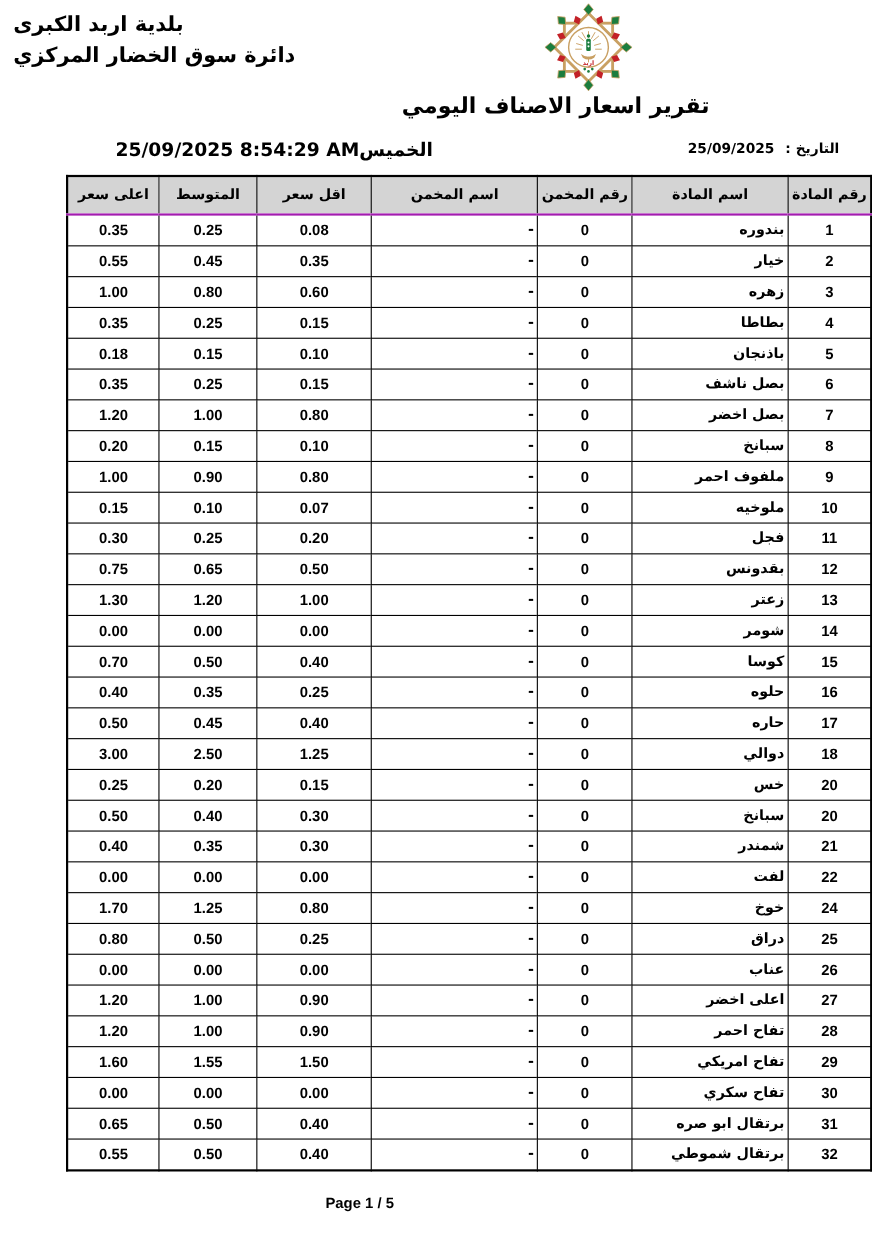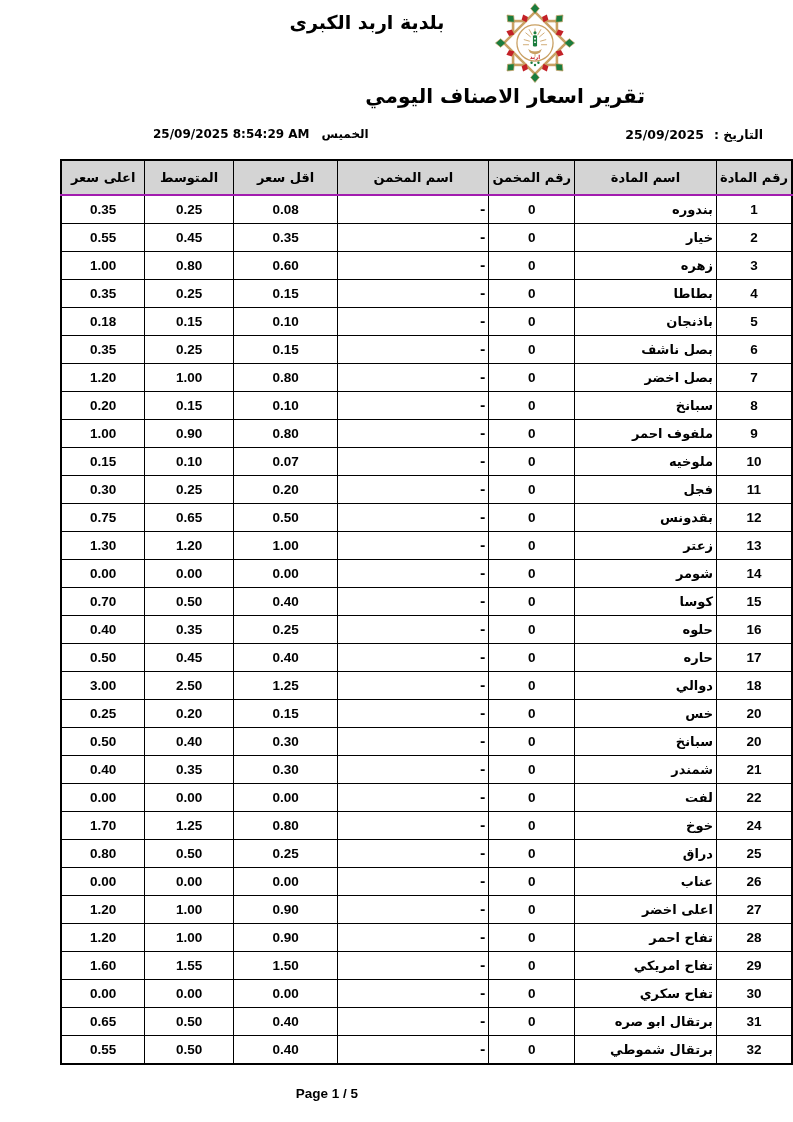--- a/index.html
+++ b/index.html
@@ -4,36 +4,36 @@
 <style>
   html,body { margin:0; padding:0; }
   body {
     width:793px; height:1122px; background:#ffffff; position:relative;
     font-family:"DejaVu Sans","Liberation Sans",sans-serif; color:#000;
     overflow:hidden;
   }
   
   .org-header {
     position:absolute; top:8px; left:0; width:734px;
-    text-align:center; font-weight:bold;
+    text-align:left; font-weight:bold;padding-left:12px;
   }
   .org-line1 { font-size:19px; line-height:28px; letter-spacing:0.5px; }
   .org-line2 { font-size:19px; line-height:28px; letter-spacing:0.5px; }
   .report-title {
     position:absolute; top:84px; left:0; width:645px;
     text-align:right; font-weight:bold; font-size:20px;
   }
   .logo {
     position:absolute; left:491px; top:0px; width:88px; height:86px;
   }
   
   .date-left {
     position:absolute; top:127px; left:105px;
-    display:flex; direction:ltr; gap:12px;
-    font-weight:bold; font-size:12px;margin-left:48px;
+    display:flex; direction:ltr; 
+    font-weight:bold; font-size:17px;
   }
   .date-right {
     position:absolute; top:127px; right:30px;
     display:flex; direction:rtl; gap:10px;
     font-weight:bold; font-size:12.5px;
   }
   
   .price-table {
     position:absolute; top:159px; left:60px;
     border-collapse:collapse; direction:rtl;
@@ -118,20 +118,21 @@
   <text x="50" y="69" text-anchor="middle" font-size="6.5" font-weight="bold" fill="#c32127">اربد</text>
   <g fill="#1b7d3e">
     <circle cx="46" cy="73" r="1.4"></circle>
       <circle cx="54" cy="73" r="1.4"></circle>
       <circle cx="50" cy="75.5" r="1.4"></circle>
   </g>
 </svg>
 
 <div class="org-header">
   <div class="org-line1">بلدية اربد الكبرى</div>
+  <div class="org-line2">دائرة سوق الخضار المركزي</div>
 </div>
 <div class="report-title">تقرير اسعار الاصناف اليومي</div>
 
 <div class="date-left">
   <span>25/09/2025  8:54:29 AM</span>
   <span>الخميس</span>
 </div>
 <div class="date-right">
   <span>التاريخ :</span>
   <span>25/09/2025</span>

